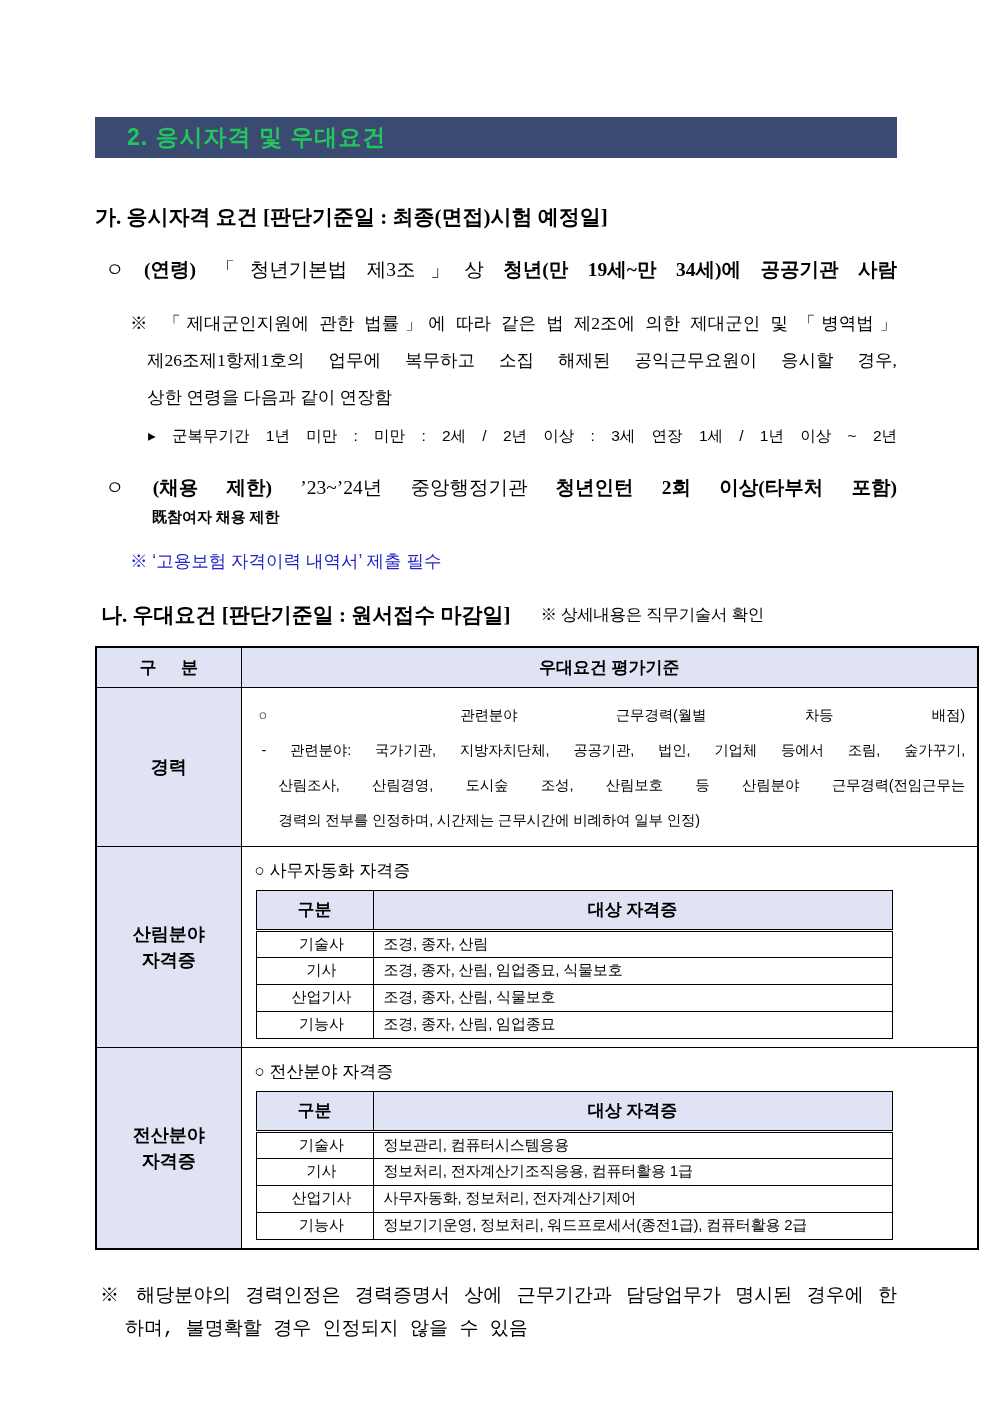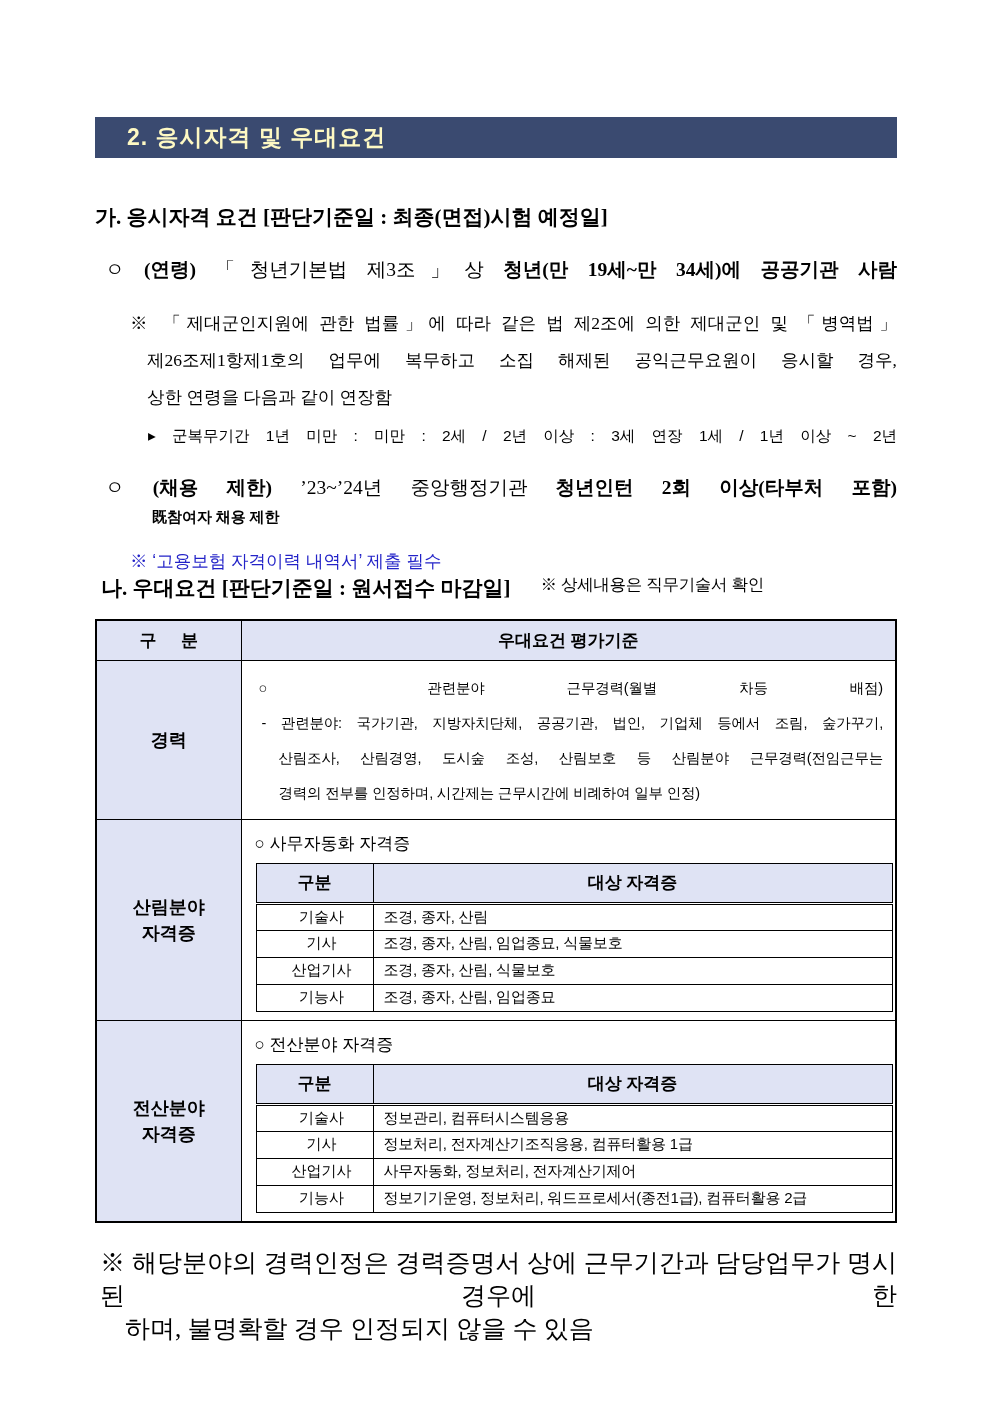--- a/index.html
+++ b/index.html
@@ -9,33 +9,33 @@
     width: 992px; height: 1403px;
     padding: 117px 95px 0 95px;
     box-sizing: border-box;
     background: #fff;
     overflow: hidden;
   }
   
   .title-bar {
     width: 802px; height: 41px;
     background: #3A4A70;
-    color: #fef9c3;
+    color: #22c55e;
     font-family: "Liberation Sans", sans-serif;
     font-weight: bold;
     font-size: 23px;
     line-height: 41px;
     padding-left: 32px;
     letter-spacing: 1px;
     box-sizing: border-box;
   }
   
   .h-serif { font-family: "Liberation Serif", serif; font-weight: bold; font-size: 21px; }
   .h-ga { margin-top: 45px; }
-  .h-na-row { padding-left: 6px; display: flex; align-items: flex-start; }
+  .h-na-row { margin-top: 27px; padding-left: 6px; display: flex; align-items: center; }
   .side-note {
     font-family: "Liberation Sans", sans-serif;
     font-weight: normal; font-size: 16.5px;
     margin-left: 30px; letter-spacing: -0.3px;
   }
   
   .jl { text-align: justify; text-align-last: justify; }
   .bullet-line { margin: 25px 0 0 0; padding-left: 10px; font-size: 19.5px; line-height: 28px; }
   .bullet-line .bold { font-weight: bold; }
   .hire-line2 { margin-top: 1px; padding-left: 57px; font-size: 15px; font-weight: bold; line-height: 28px; }
@@ -49,21 +49,21 @@
   }
   .blue-note {
     margin-top: 17px; padding-left: 35px;
     font-family: "Liberation Sans", sans-serif;
     font-size: 17.5px; line-height: 26px;
     color: #2323C8;
   }
   
   table.main {
     margin-top: 17px;
-    width: 802px;
+    width: 884px;
     border-collapse: collapse;
     table-layout: fixed;
     border: 2px solid #000;
     font-family: "Liberation Sans", sans-serif;
   }
   table.main th, table.main td { border: 1.5px solid #000; box-sizing: border-box; }
   .col-cat { width: 145px; }
   table.main thead th {
     background: #DFE3F4;
     font-size: 17px; font-weight: bold;
@@ -93,21 +93,21 @@
   table.inner th {
     font-size: 16px; font-weight: normal; text-align: center;
     height: 27px; border-bottom: 3px double #000;
   }
   table.inner td { font-size: 15px; height: 27px; padding-left: 15px; }
   table.inner td.ic1 { text-align: center; border-right: 1.5px solid #000; }
   table.inner th.ic1h { border-right: 1.5px solid #000; }
   table.inner td.ic2 { padding-left: 10px; letter-spacing: -0.2px; }
   table.inner tbody tr + tr td { border-top: 1px dotted #000; }
   
-  .footnote { margin-top: 23px; font-family: Liberation Serif, serif; font-size: 25px; line-height: 33px; }
+  .footnote { margin-top: 30px; font-family: Liberation Mono, monospace; font-size: 19px; line-height: 33px; }
   .fn-l1 { padding-left: 5px; }
   .fn-l2 { padding-left: 30px; }
 </style>
 </head>
 <body>
 
 <div class="page">
 
   <div class="title-bar">
     <span>2. 응시자격 및 우대요건</span>

